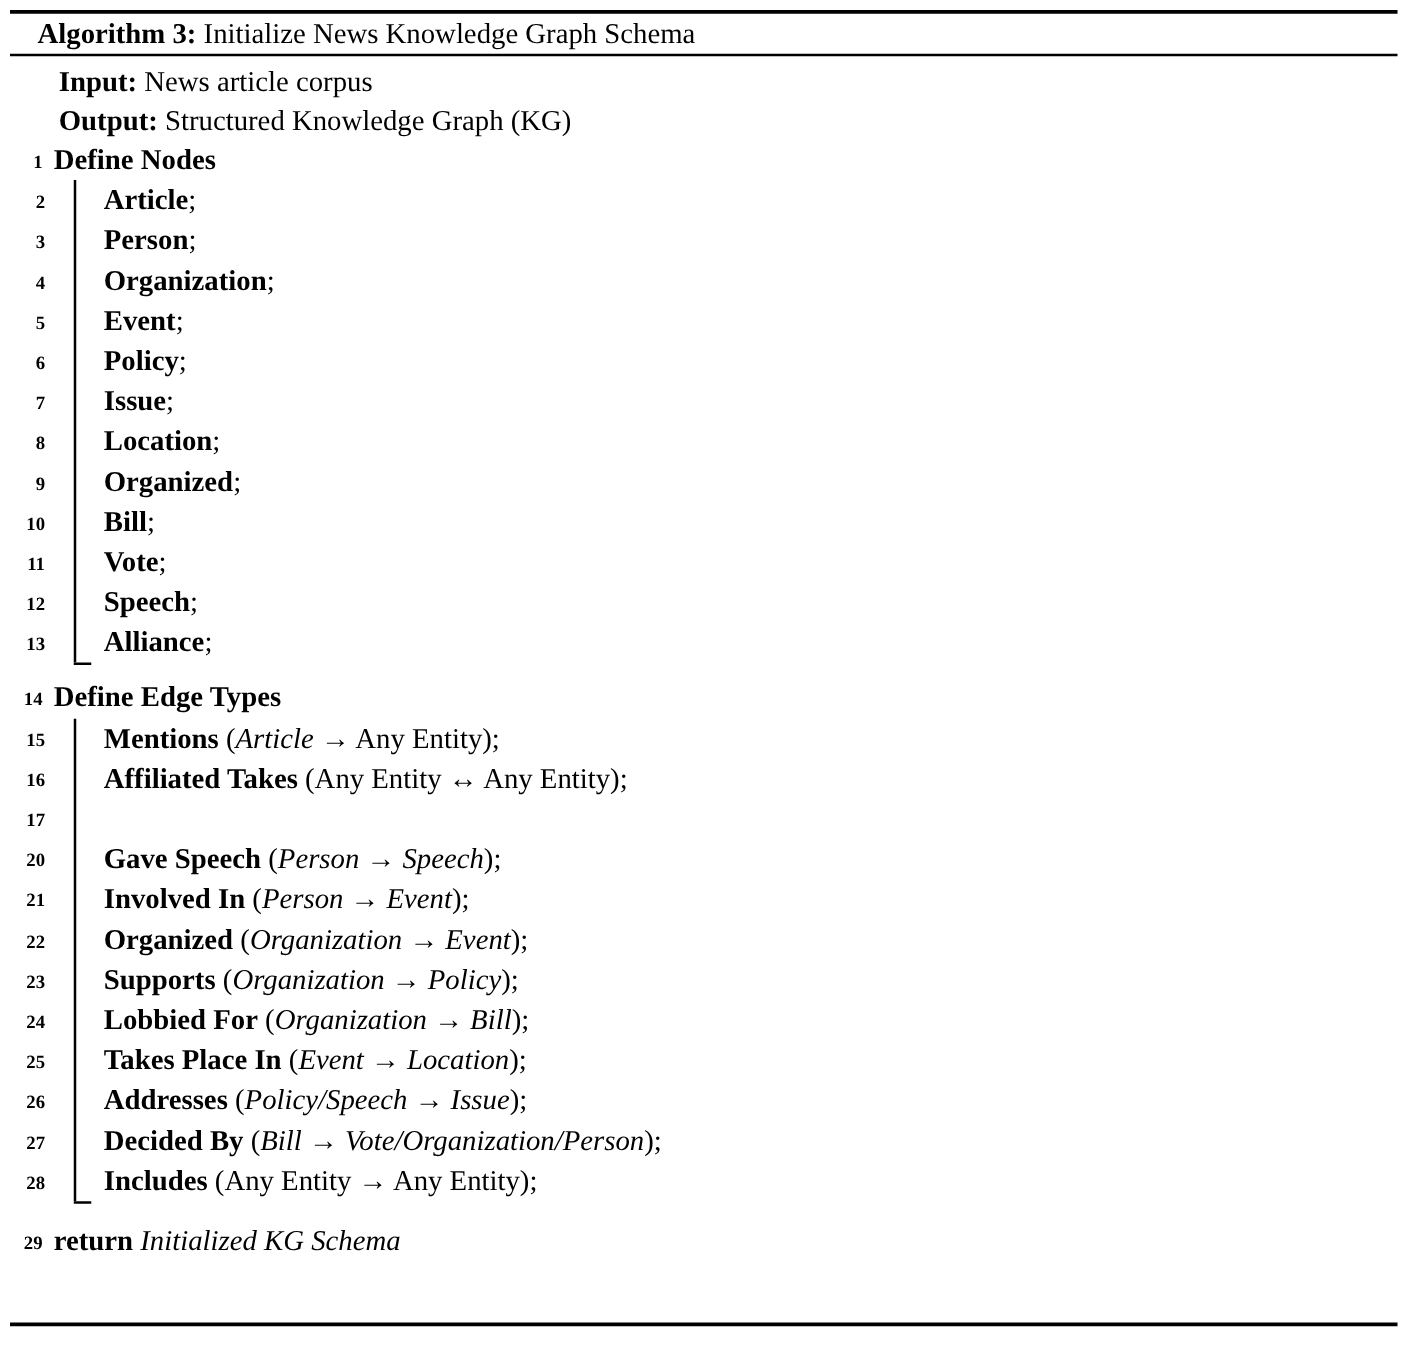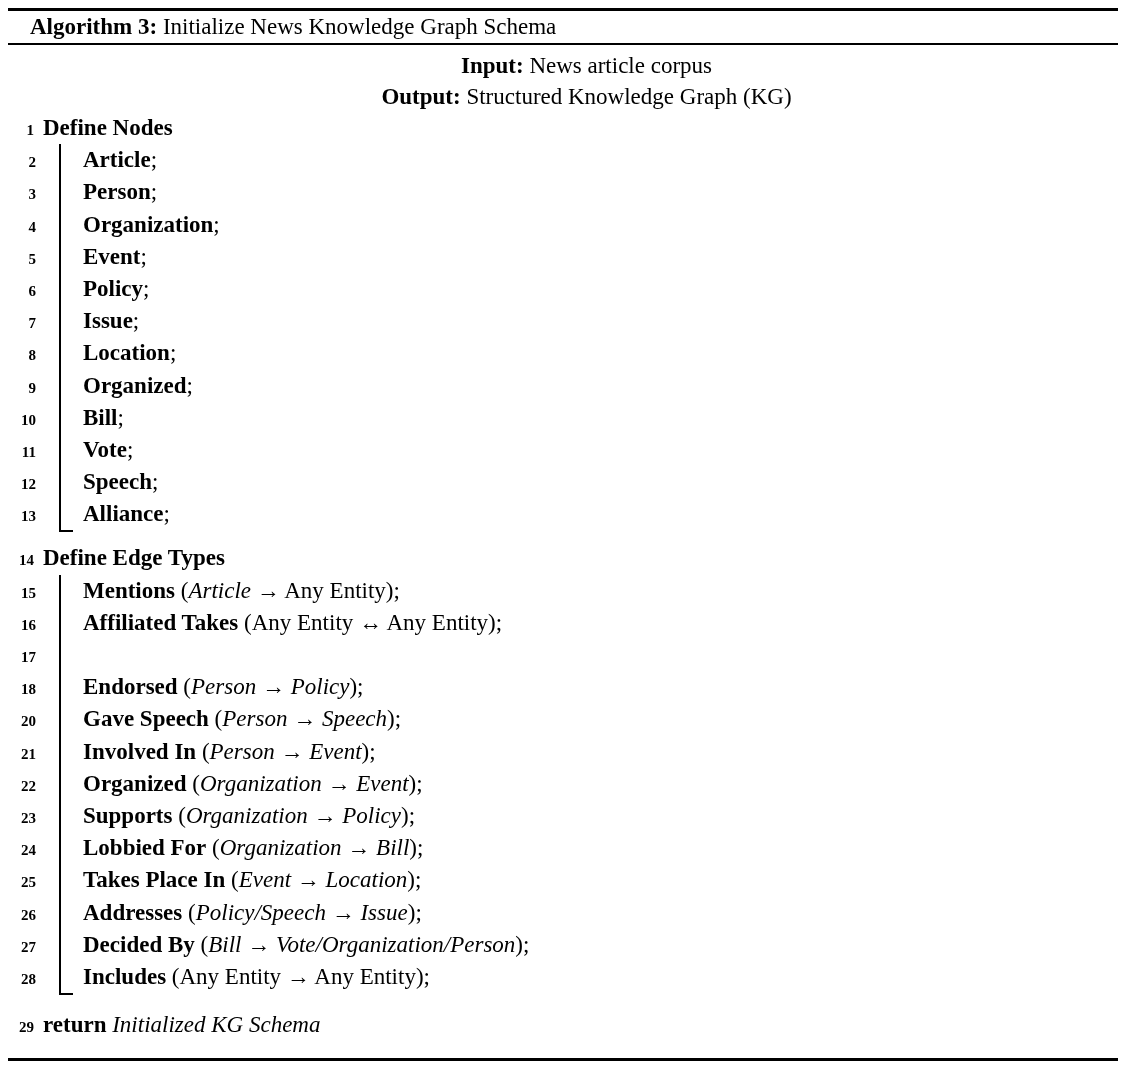--- a/index.html
+++ b/index.html
@@ -41,21 +41,20 @@
     white-space: nowrap;
   }
   .algo-body {
     padding-top: 5px;
   }
   .io-row {
     height: 31px;
     line-height: 31px;
     padding-left: 47px;
     white-space: nowrap;
-    text-align: center;
   }
   .row {
     position: relative;
     height: 32.2px;
     line-height: 32.2px;
     padding-left: 43px;
     white-space: nowrap;
   }
   .num {
     position: absolute;
@@ -128,21 +127,20 @@
           <div class="row"><span class="num">10</span><span class="txt"><span class="seg-b">Bill</span><span class="seg-p">;</span></span></div>
           <div class="row"><span class="num">11</span><span class="txt"><span class="seg-b">Vote</span><span class="seg-p">;</span></span></div>
           <div class="row"><span class="num">12</span><span class="txt"><span class="seg-b">Speech</span><span class="seg-p">;</span></span></div>
           <div class="row"><span class="num">13</span><span class="txt"><span class="seg-b">Alliance</span><span class="seg-p">;</span></span></div>
         </div>
         <div class="row"><span class="num">14</span><span class="txt"><span class="seg-b">Define Edge Types</span></span></div>
         <div class="block">
           <div class="row"><span class="num">15</span><span class="txt"><span class="seg-b">Mentions</span><span class="seg-p"> (</span><span class="seg-i">Article</span><span class="seg-p"> → Any Entity);</span></span></div>
           <div class="row"><span class="num">16</span><span class="txt"><span class="seg-b">Affiliated Takes</span><span class="seg-p"> (Any Entity ↔ Any Entity);</span></span></div>
           <div class="row"><span class="num">17</span></div>
-          <div class="row"><span class="num">18</span><span class="txt"><span class="seg-b">Endorsed</span><span class="seg-p"> (</span><span class="seg-i">Person</span><span class="seg-p"> → </span><span class="seg-i">Policy</span><span class="seg-p">);</span></span></div>
           <div class="row"><span class="num">20</span><span class="txt"><span class="seg-b">Gave Speech</span><span class="seg-p"> (</span><span class="seg-i">Person</span><span class="seg-p"> → </span><span class="seg-i">Speech</span><span class="seg-p">);</span></span></div>
           <div class="row"><span class="num">21</span><span class="txt"><span class="seg-b">Involved In</span><span class="seg-p"> (</span><span class="seg-i">Person</span><span class="seg-p"> → </span><span class="seg-i">Event</span><span class="seg-p">);</span></span></div>
           <div class="row"><span class="num">22</span><span class="txt"><span class="seg-b">Organized</span><span class="seg-p"> (</span><span class="seg-i">Organization</span><span class="seg-p"> → </span><span class="seg-i">Event</span><span class="seg-p">);</span></span></div>
           <div class="row"><span class="num">23</span><span class="txt"><span class="seg-b">Supports</span><span class="seg-p"> (</span><span class="seg-i">Organization</span><span class="seg-p"> → </span><span class="seg-i">Policy</span><span class="seg-p">);</span></span></div>
           <div class="row"><span class="num">24</span><span class="txt"><span class="seg-b">Lobbied For</span><span class="seg-p"> (</span><span class="seg-i">Organization</span><span class="seg-p"> → </span><span class="seg-i">Bill</span><span class="seg-p">);</span></span></div>
           <div class="row"><span class="num">25</span><span class="txt"><span class="seg-b">Takes Place In</span><span class="seg-p"> (</span><span class="seg-i">Event</span><span class="seg-p"> → </span><span class="seg-i">Location</span><span class="seg-p">);</span></span></div>
           <div class="row"><span class="num">26</span><span class="txt"><span class="seg-b">Addresses</span><span class="seg-p"> (</span><span class="seg-i">Policy/Speech</span><span class="seg-p"> → </span><span class="seg-i">Issue</span><span class="seg-p">);</span></span></div>
           <div class="row"><span class="num">27</span><span class="txt"><span class="seg-b">Decided By</span><span class="seg-p"> (</span><span class="seg-i">Bill</span><span class="seg-p"> → </span><span class="seg-i">Vote/Organization/Person</span><span class="seg-p">);</span></span></div>
           <div class="row"><span class="num">28</span><span class="txt"><span class="seg-b">Includes</span><span class="seg-p"> (Any Entity → Any Entity);</span></span></div>
         </div>

